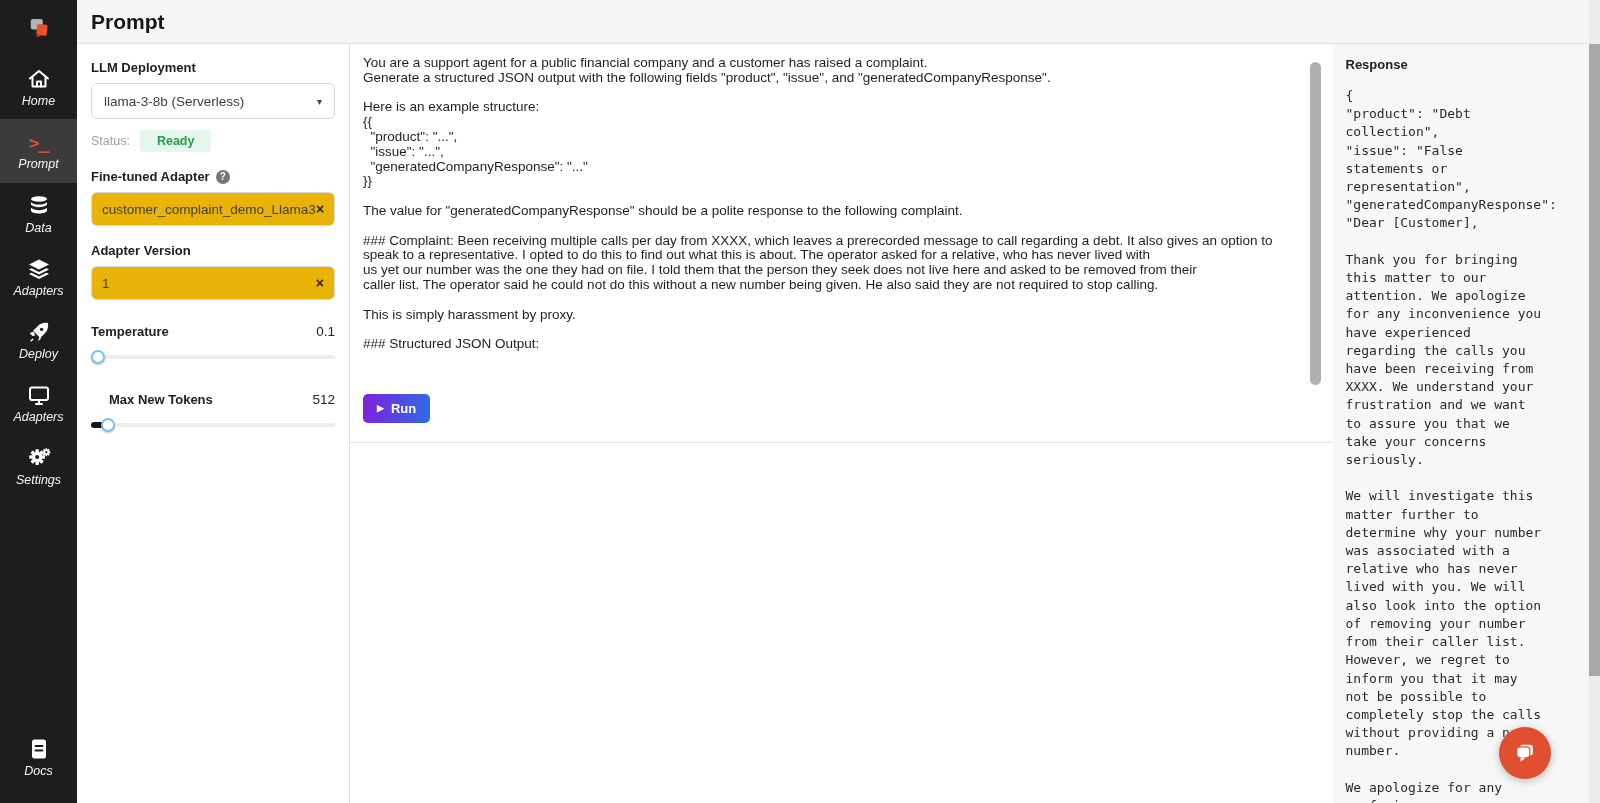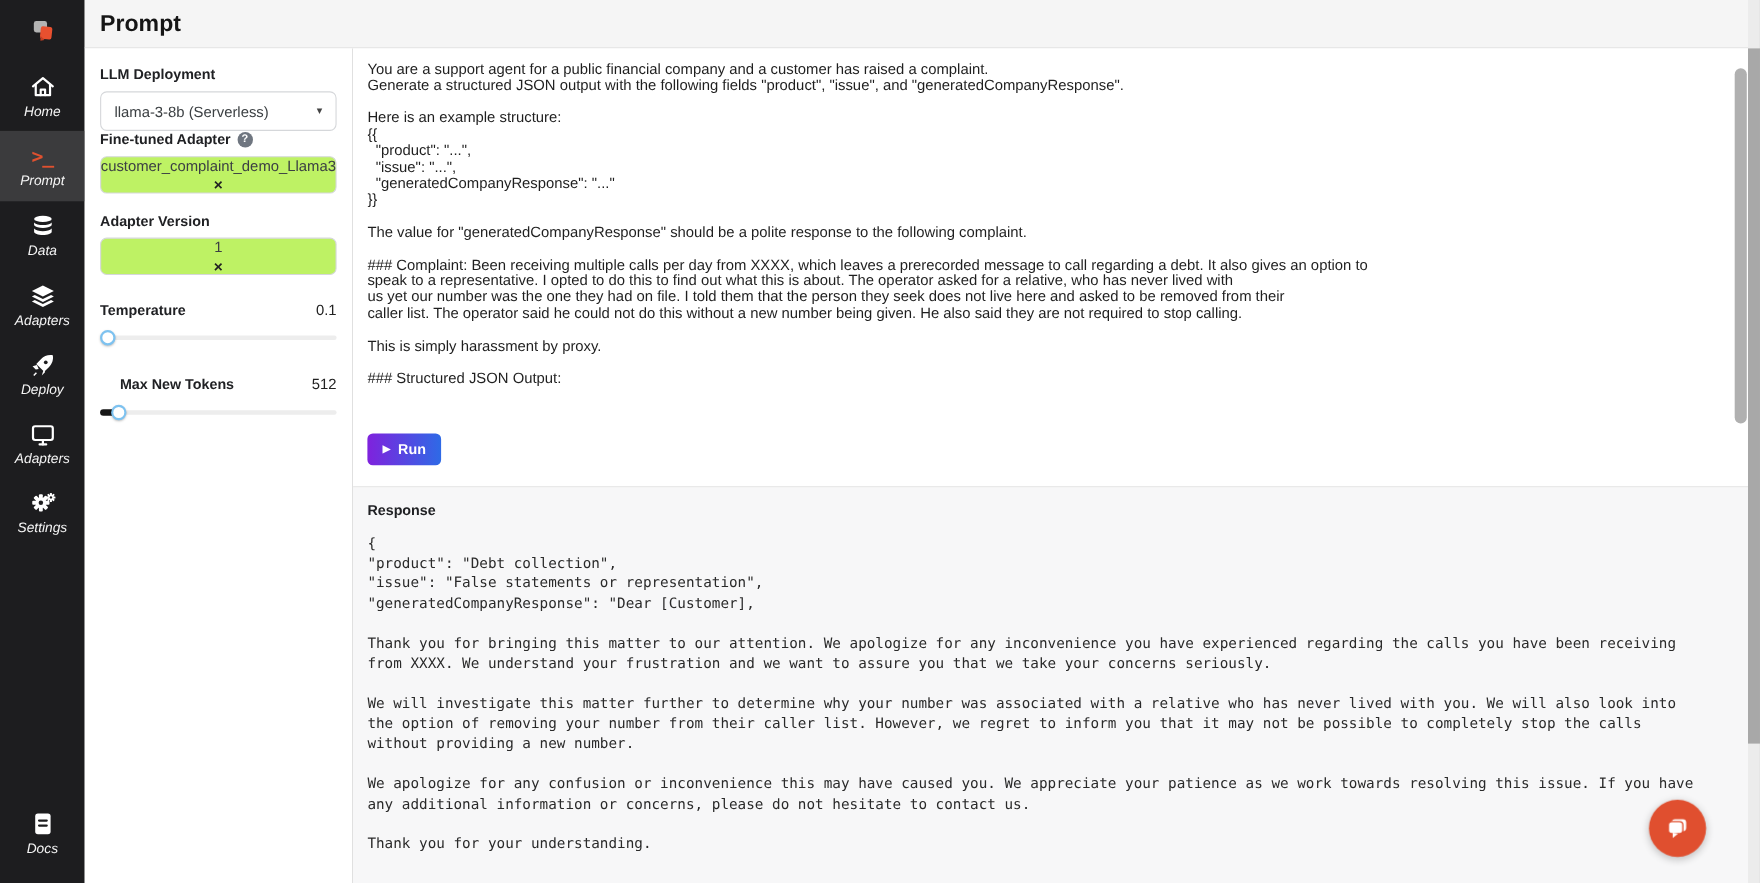--- a/index.html
+++ b/index.html
@@ -35,21 +35,21 @@
   .main-col { flex:1; display:flex; flex-direction:column; min-width:0; }
   .header {
     height:44px; flex-shrink:0; background:#f5f5f5; border-bottom:1px solid #e2e2e2;
     display:flex; align-items:center; padding-left:14px;
   }
   .header .title { font-size:21px; font-weight:bold; color:#161616; }
   .content-row { flex:1; display:flex; min-height:0; }
 
   
   .config-panel {
-    width:244px; flex-shrink:0; background:#fff; border-right:1px solid #e0e0e0;
+    width:273px; flex-shrink:0; background:#fff; border-right:1px solid #e0e0e0;
     padding:16px 14px 0 14px;
   }
   .field-label { font-size:13px; font-weight:bold; color:#202124; display:flex; align-items:center; gap:6px; }
   .select-box {
     margin-top:8px; height:36px; border:1px solid #d5d7da; border-radius:6px;
     display:flex; align-items:center; justify-content:space-between;
     padding:0 12px; font-size:13.5px; color:#3c4043; background:#fff; cursor:pointer;text-align:right;
   }
   .caret { color:#444; font-size:10px; }
   .status-row { display:flex; align-items:center; margin-top:11px; margin-bottom:17px; }
@@ -59,35 +59,35 @@
     font-size:12.5px; padding:4px 17px; border-radius:4px;
   }
   .help-circle {
     width:14px; height:14px; border-radius:50%; background:#6f7680; color:#fff;
     font-size:10px; font-weight:bold; display:inline-flex; align-items:center;
     justify-content:center; line-height:1;
   }
   .input-box {
     margin-top:8px; margin-bottom:17px; height:34px; border:1px solid #d5d7da;
     border-radius:6px; display:flex; align-items:center; justify-content:space-between;
-    padding:0 10px; font-size:13.5px; color:#3c4043; background:#bef264;flex-direction:column;
+    padding:0 10px; font-size:13.5px; color:#3c4043; background:#eab308;
   }
   .clear-x { color:#222; font-weight:bold; font-size:14px; cursor:pointer; line-height:1; }
   .slider-row { display:flex; justify-content:space-between; align-items:baseline; margin-top:24px; }
   .slider-value { font-size:13.5px; color:#222; }
   .slider { position:relative; height:14px; margin-top:11px; }
   .slider .track { position:absolute; top:5px; left:0; right:0; height:4px; background:#ededed; border-radius:2px; }
   .slider .fill { position:absolute; top:4px; left:0; height:6px; background:#161616; border-radius:3px; }
   .slider .thumb {
     position:absolute; top:0; width:14px; height:14px; border-radius:50%;
     background:#fff; border:2px solid #7dc2f0; box-shadow:0 1px 2px rgba(0,0,0,.25); cursor:pointer;
   }
 
   
-  .main-area { flex:1; min-width:0; display:flex; flex-direction:column; position:relative; }
+  .main-area { flex:1; min-width:0; display:flex; flex-direction:row; position:relative; }
   .prompt-card {
     height:399px; flex-shrink:0; background:#fff; border-bottom:1px solid #e4e4e4;
     position:relative; padding:12px 60px 0 13px;
   }
   .prompt-text {
     font-size:13.5px; line-height:14.8px; color:#1f1f1f;
     white-space:pre-wrap; height:332px; overflow:hidden;
   }
   .run-btn {
     position:absolute; left:13px; bottom:19px; height:29px; padding:0 14px;
@@ -224,20 +224,24 @@
     <div class="content-row">
 
       <div class="config-panel">
 
         <div class="field-label">LLM Deployment</div>
         <div class="select-box">
           <span>llama-3-8b (Serverless)</span>
           <span class="caret">▾</span>
         </div>
 
+        <div class="status-row">
+          <span class="status-label">Status:</span>
+          <span class="badge">Ready</span>
+        </div>
 
         <div class="field-label">
           <span>Fine-tuned Adapter</span>
           <span class="help-circle">?</span>
         </div>
         <div class="input-box">
           <span>customer_complaint_demo_Llama3</span>
           <span class="clear-x">×</span>
         </div>
 

